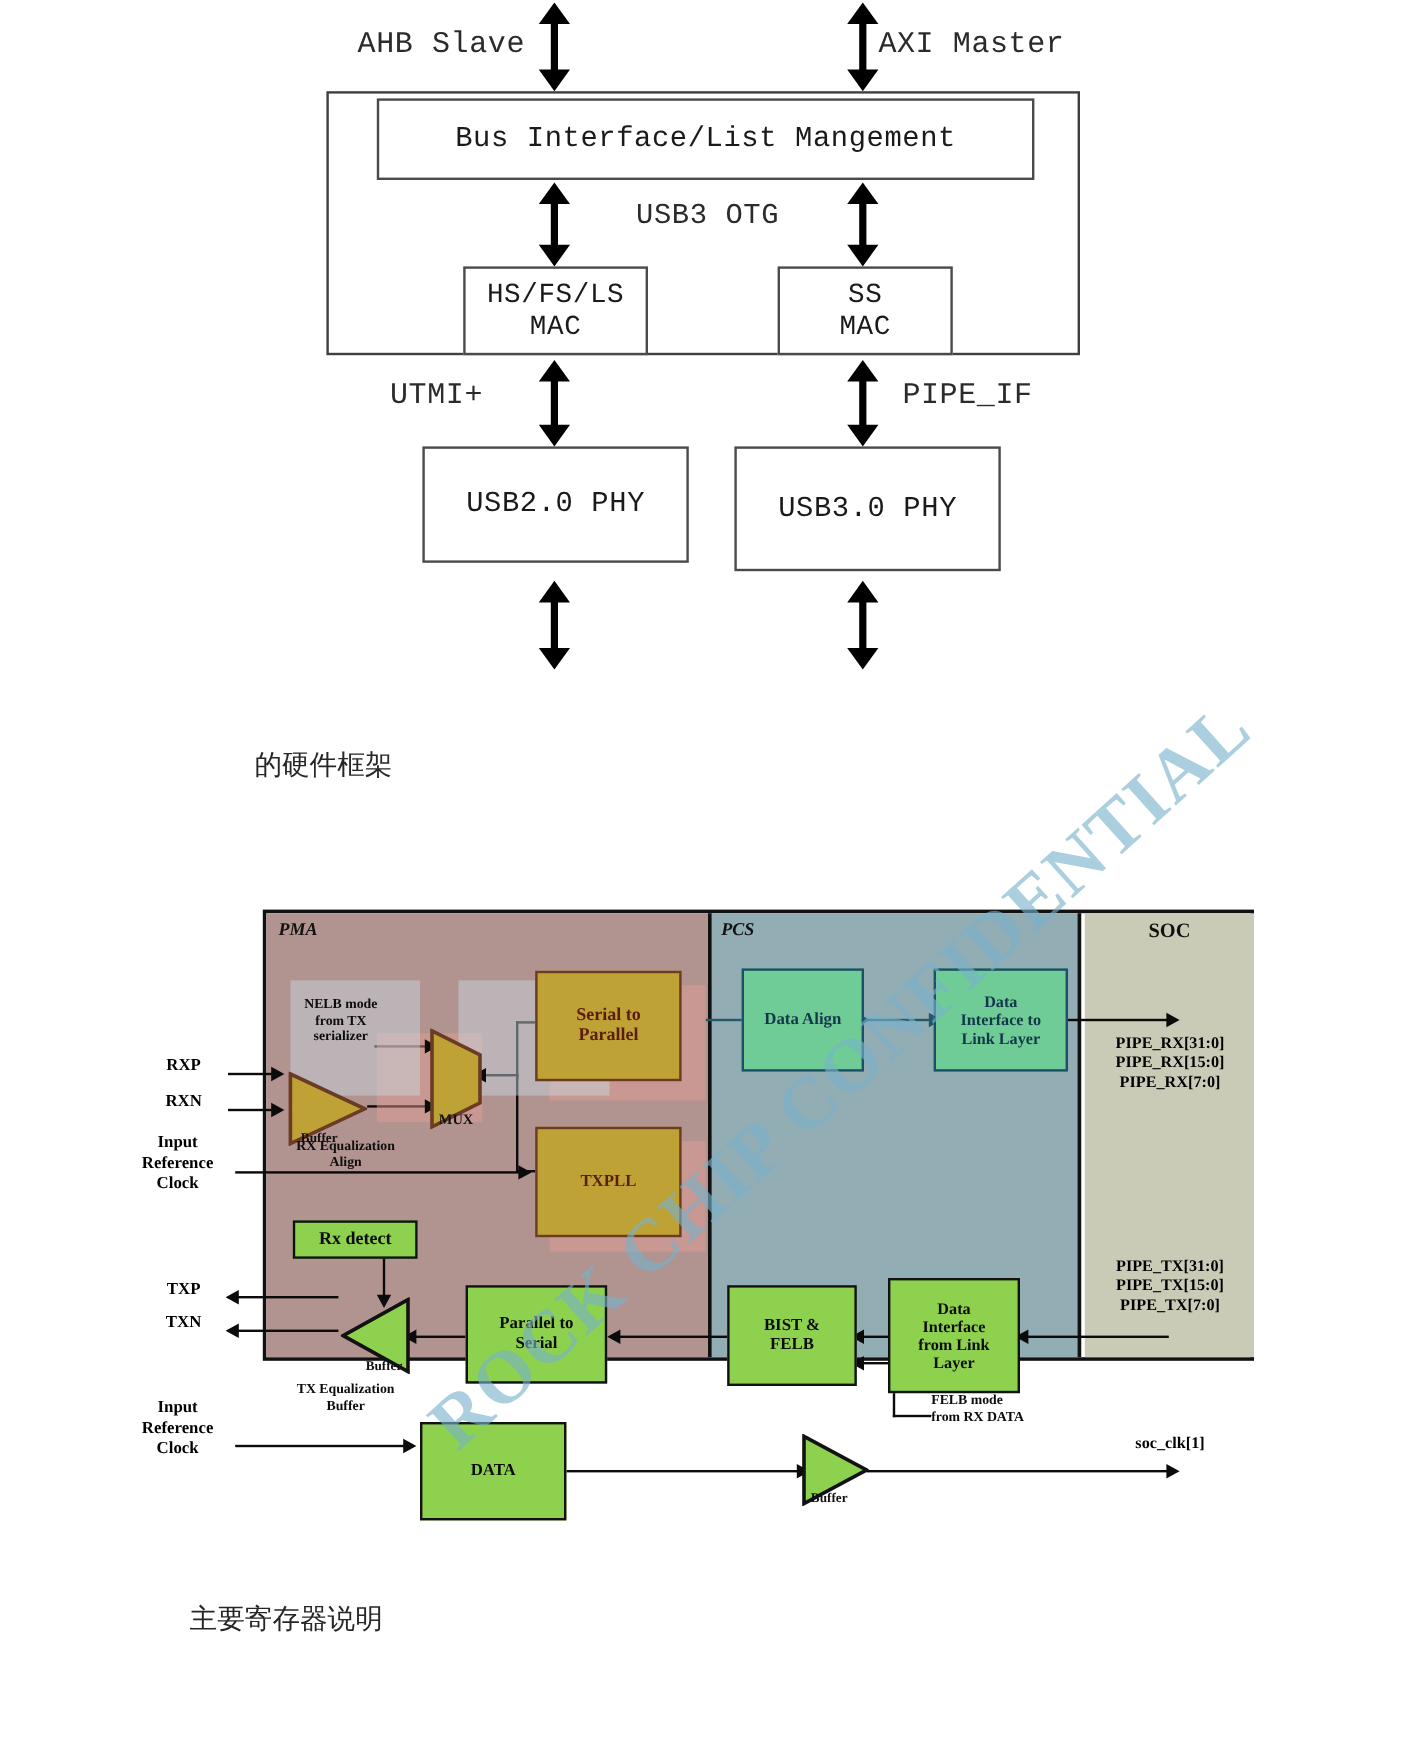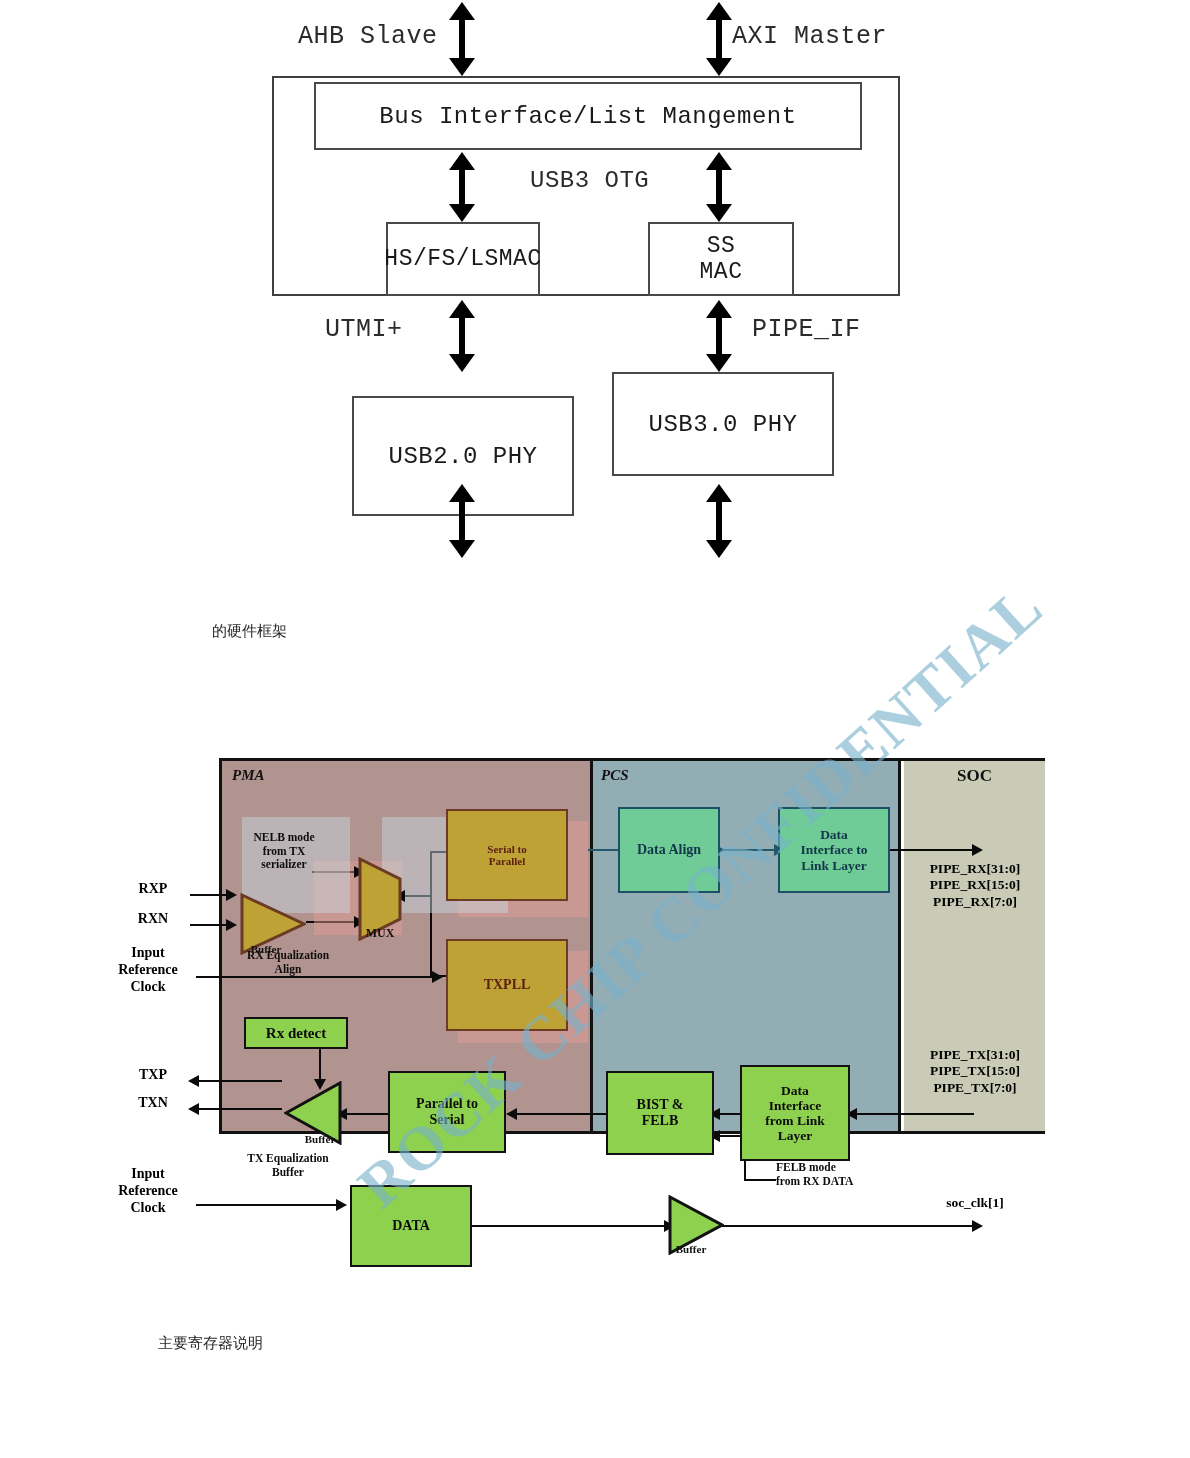--- a/index.html
+++ b/index.html
@@ -41,34 +41,33 @@
   #bus-interface-box {
     left: 314px; top: 82px;
     width: 548px; height: 68px;
     font-size: 24px;
   }
   #hsfsls-mac-box {
     left: 386px; top: 222px;
     width: 154px; height: 74px;
     font-size: 23px;
     line-height: 1.15;
-    flex-direction: row;
+    flex-direction: column;
   }
   #ss-mac-box {
     left: 648px; top: 222px;
     width: 146px; height: 74px;
     font-size: 23px;
     line-height: 1.15;
     flex-direction: column;
   }
   #usb2-phy-box {
     left: 352px; top: 372px;
-    width: 222px; height: 120px;
+    width: 222px; height: 97px;
     font-size: 24px;
-    margin-top: 24px;
   }
   #usb3-phy-box {
     left: 612px; top: 372px;
     width: 222px; height: 104px;
     font-size: 24px;
   }
   .otg-label {
     position: absolute;
     font-family: "Liberation Mono", monospace;
     font-size: 25px;
@@ -107,21 +106,21 @@
   #arrow-bus-ss{ left: 706px; top: 152px; height: 70px; }
   #arrow-utmi  { left: 449px; top: 300px; height: 72px; }
   #arrow-pipe  { left: 706px; top: 300px; height: 72px; }
   #arrow-usb2-bot { left: 449px; top: 484px; height: 74px; }
   #arrow-usb3-bot { left: 706px; top: 484px; height: 74px; }
 
   
   .cn-caption {
     position: absolute;
     font-family: "Liberation Serif", serif;
-    font-size: 15px;
+    font-size: 23px;
     color: #262626;
     white-space: nowrap;
   }
   #caption-hardware-framework { left: 212px; top: 622px; }
   #caption-main-registers     { left: 158px; top: 1334px; }
 
   
   #diagram-phy {
     position: absolute;
     left: 0; top: 740px;
@@ -454,21 +453,21 @@
       <span class="txt" style="margin-left:14px;">Buffer</span>
     </div>
 
     <div class="tri" style="left:446px; top:434px; width:56px; height:60px;">
       <svg class="shape" viewBox="0 0 56 60" preserveAspectRatio="none">
         <polygon points="2,2 54,30 2,58" fill="#8ed14f" stroke="#121212" stroke-width="3"></polygon>
       </svg>
       <span class="txt" style="margin-right:10px;">Buffer</span>
     </div>
 
-    <div class="blk gold" style="left:224px; top:48px; width:122px; height:92px; font-size:11px; white-space:pre-line;">Serial to
+    <div class="blk gold" style="left:224px; top:48px; width:122px; height:92px; font-size:15px; white-space:pre-line;">Serial to
 Parallel</div>
 
     <div class="blk gold" style="left:224px; top:178px; width:122px; height:92px; font-size:14px;">TXPLL</div>
 
     <div class="blk green" style="left:22px; top:256px; width:104px; height:32px; font-size:15px;">Rx detect</div>
 
     <div class="blk green" style="left:166px; top:310px; width:118px; height:82px; font-size:14px; white-space:pre-line;">Parallel to
 Serial</div>
 
     <div class="blk green" style="left:128px; top:424px; width:122px; height:82px; font-size:14px;">DATA</div>

